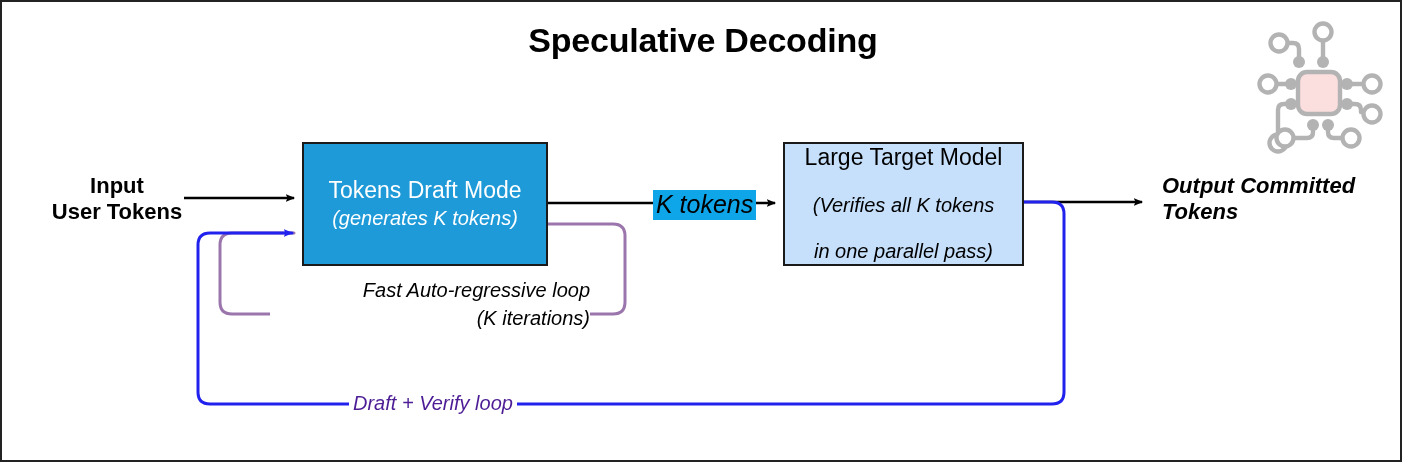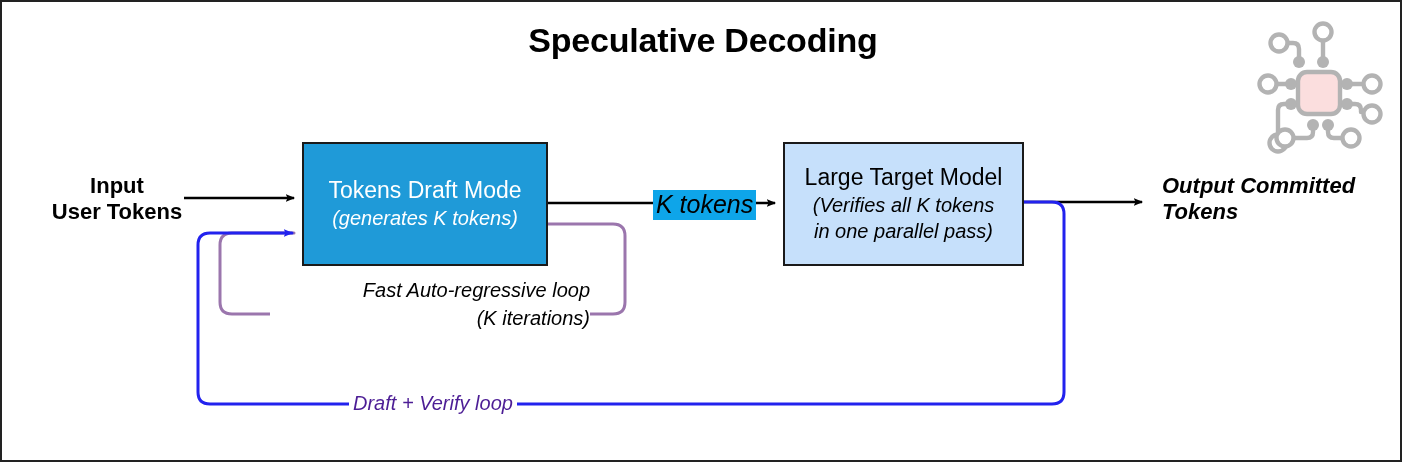--- a/index.html
+++ b/index.html
@@ -63,20 +63,21 @@
     background: #1f9ad8;
     color: #ffffff;
   }
   #target-box {
     left: 781px;
     top: 140px;
     width: 241px;
     height: 124px;
     background: #c6e0fb;
     color: #000000;
+    justify-content: space-between;
   }
   .node-title {
     font-size: 23px;
     font-weight: normal;
   }
   .node-sub {
     font-size: 20px;
     font-style: italic;
     line-height: 1.32;
   }

